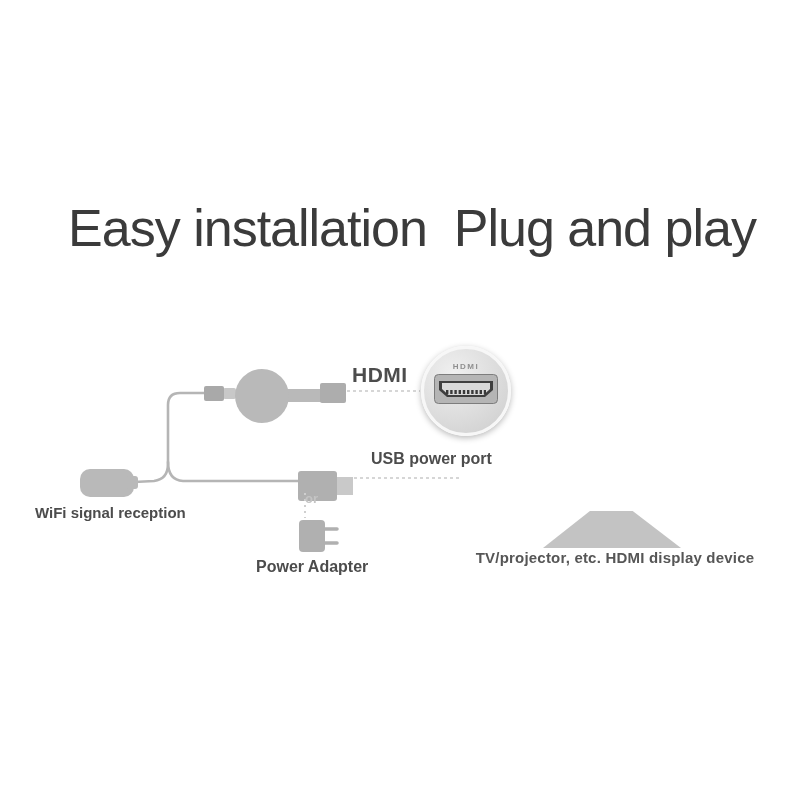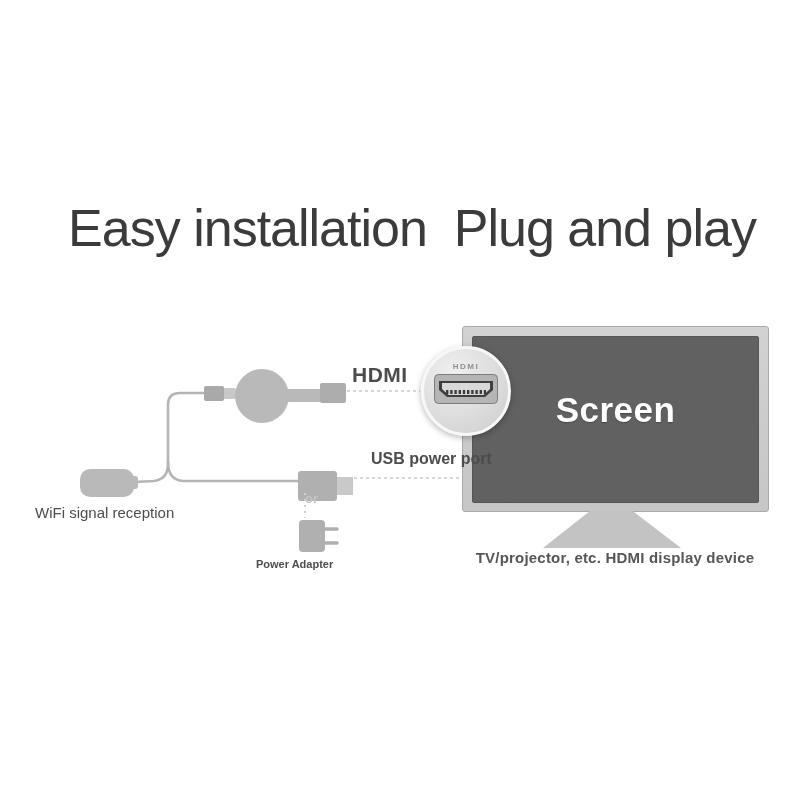--- a/index.html
+++ b/index.html
@@ -47,38 +47,33 @@
     z-index:5;display:flex;flex-direction:column;align-items:center;
   }
   .callout-port-label{
     margin-top:13px;font-size:8px;font-weight:700;color:#8f8f8f;letter-spacing:1.5px;
   }
   .callout svg{margin-top:3px;}
   
   .lbl{position:absolute;color:#4c4c4c;z-index:6;}
   .lbl-hdmi{left:352px;top:363px;font-size:21px;font-weight:600;letter-spacing:0.5px;}
   .lbl-usb{left:339px;top:450px;font-size:16px;font-weight:600;margin-left:32px;}
-  .lbl-wifi{left:35px;top:504px;font-size:15px;font-weight:400;}
-  .lbl-power{left:256px;top:558px;font-size:11px;font-weight:600;}
+  .lbl-wifi{left:35px;top:504px;font-size:15px;font-weight:700;}
+  .lbl-power{left:256px;top:558px;font-size:16px;font-weight:600;}
   .lbl-or{left:305px;top:491px;font-size:13px;color:#c4c4c4;font-weight:600;}
   
   .device-svg{position:absolute;left:60px;top:350px;z-index:4;}
 </style>
 </head>
 <body>
 
 <div id="stage">
 
   <div class="title">Easy installation  Plug and play</div>
 
-  <div class="tv-bezel">
-    <div class="tv-screen">
-      <span class="screen-label">Screen</span>
-    </div>
-  </div>
   <div class="tv-stand"></div>
   <div class="tv-caption">TV/projector, etc. HDMI display device</div>
 
   <svg class="device-svg" width="410" height="250" viewBox="0 0 410 250">
 
     <path d="M287 41 H360" stroke="#c9c9c9" stroke-width="1.6" stroke-dasharray="3 3" fill="none"></path>
     <path d="M294 128 H402" stroke="#c9c9c9" stroke-width="1.6" stroke-dasharray="3 3" fill="none"></path>
 
     <path d="M146 43 H120 Q108 43 108 55 V114 Q108 129 94 131 L74 132" stroke="#b5b5b5" stroke-width="2.6" fill="none" stroke-linecap="round"></path>
     <path d="M108 112 Q108 130 123 131 H240" stroke="#b5b5b5" stroke-width="2.6" fill="none" stroke-linecap="round"></path>

